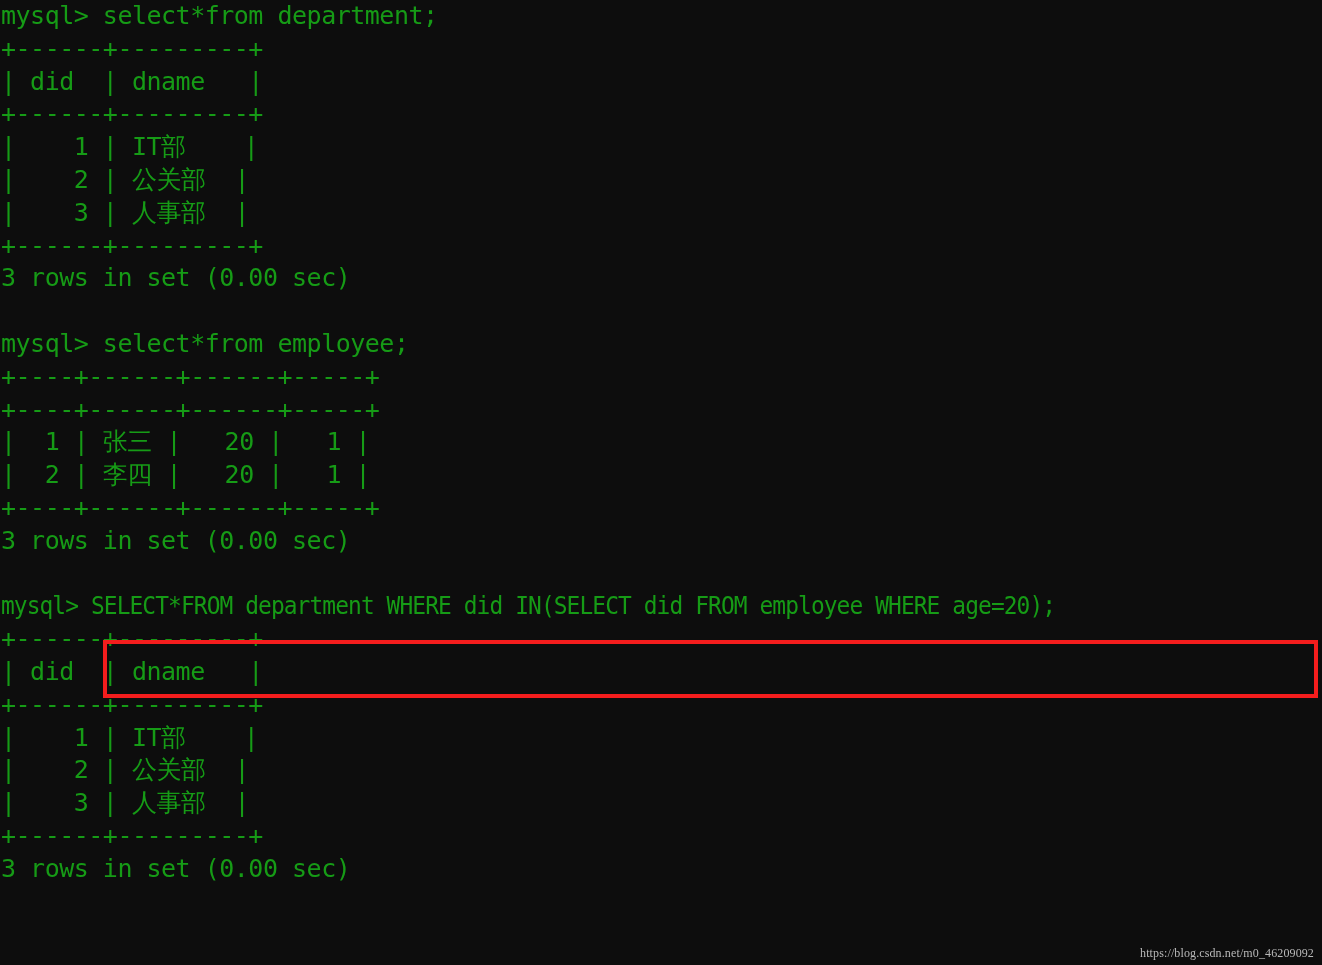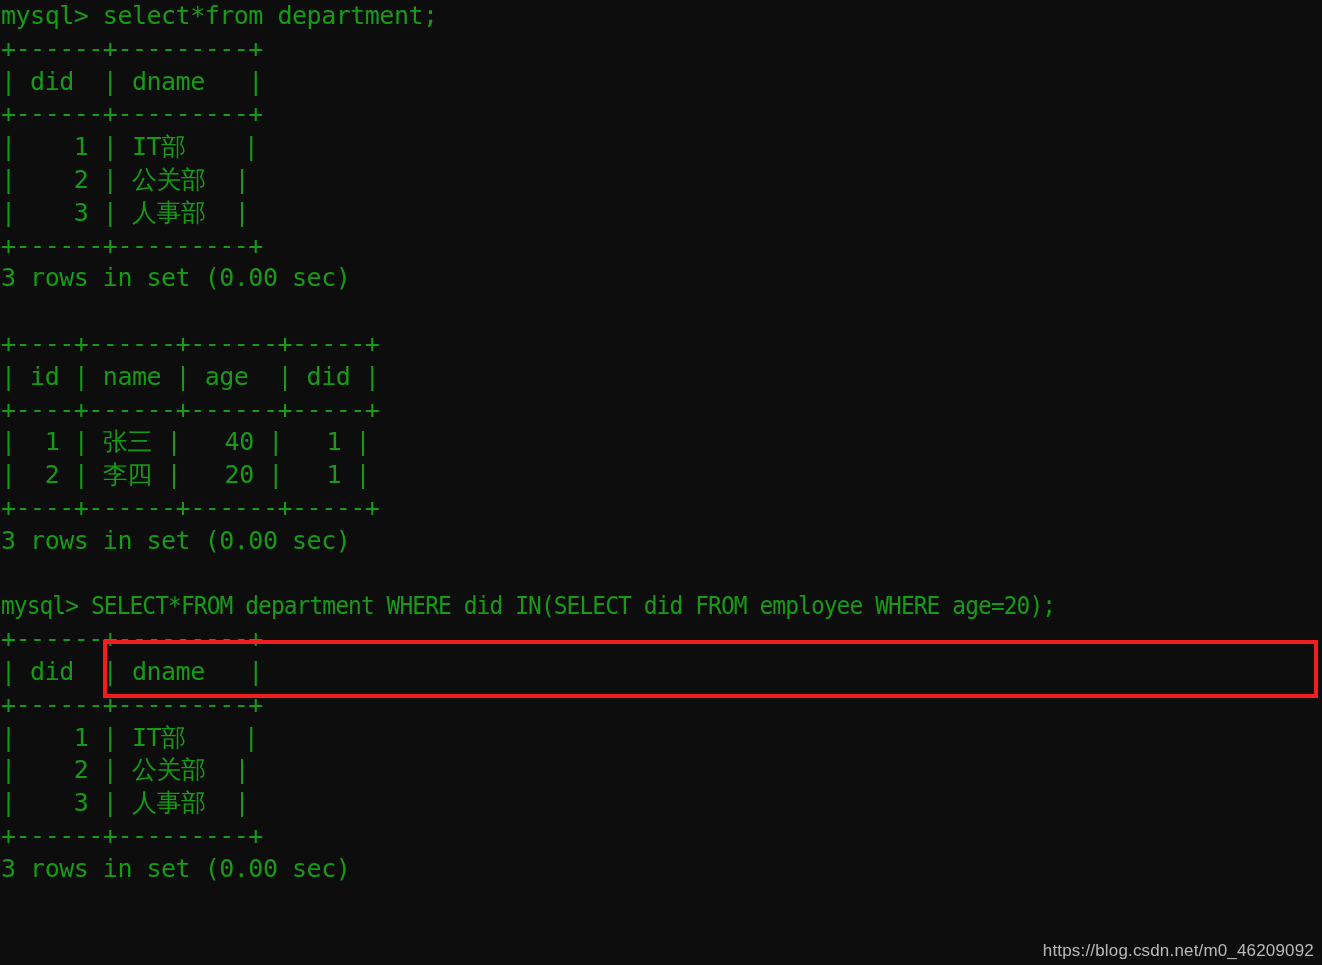--- a/index.html
+++ b/index.html
@@ -57,46 +57,46 @@
     height: 58px;
     border: 4px solid #f41d1d;
     box-sizing: border-box;
     pointer-events: none;
   }
   #watermark {
     position: absolute;
     right: 8px;
     bottom: 4px;
     color: #b9b9b9;
-    font-family: Liberation Sans, sans-serif;
-    font-size: 17px;
+    font-family: Liberation Serif, serif;
+    font-size: 12px;
     letter-spacing: 0.01em;
     white-space: pre;
   }
 </style>
 </head>
 <body>
 
 <div id="terminal">
 
   <div class="console" id="console-output">
       <div class="line">mysql&gt; select*from department;</div>
       <div class="line">+------+---------+</div>
       <div class="line">| did  | dname   |</div>
       <div class="line">+------+---------+</div>
       <div class="line">|    1 | IT部    |</div>
       <div class="line">|    2 | 公关部  |</div>
       <div class="line">|    3 | 人事部  |</div>
       <div class="line">+------+---------+</div>
       <div class="line">3 rows in set (0.00 sec)</div>
       <div class="line blank"> </div>
+      <div class="line">mysql&gt; select*from employee;</div>
       <div class="line">+----+------+------+-----+</div>
-      <div class="line">| id | name | age  | did |</div>
       <div class="line">+----+------+------+-----+</div>
-      <div class="line">|  1 | 张三 |   40 |   1 |</div>
+      <div class="line">|  1 | 张三 |   20 |   1 |</div>
       <div class="line">|  2 | 李四 |   20 |   1 |</div>
       <div class="line">+----+------+------+-----+</div>
       <div class="line">3 rows in set (0.00 sec)</div>
       <div class="line blank"> </div>
       <div class="line query">mysql&gt; SELECT*FROM department WHERE did IN(SELECT did FROM employee WHERE age=20);</div>
       <div class="line">+------+---------+</div>
       <div class="line">| did  | dname   |</div>
       <div class="line">+------+---------+</div>
       <div class="line">|    1 | IT部    |</div>
       <div class="line">|    2 | 公关部  |</div>

